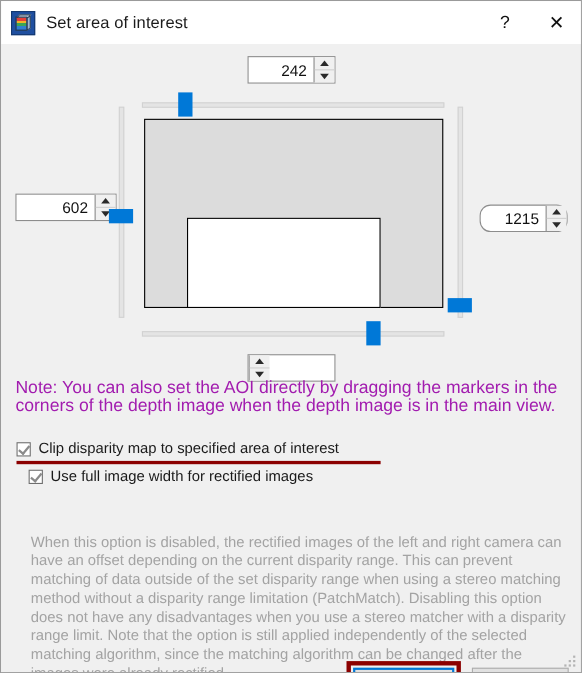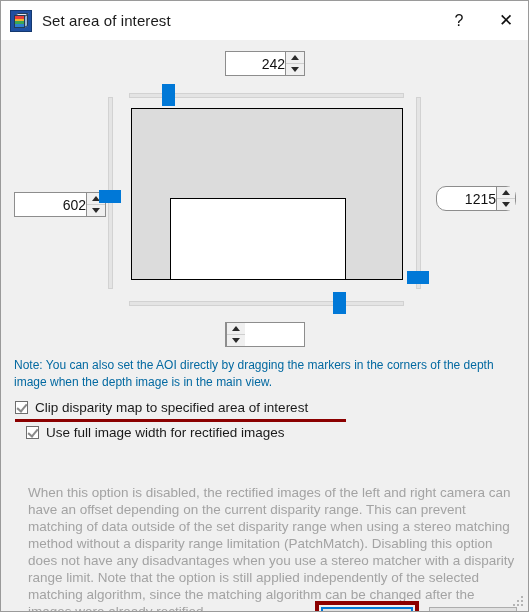--- a/index.html
+++ b/index.html
@@ -121,20 +121,21 @@
     border: 1px solid #8d8d8d;
     background: #ffffff;
     display: flex;
     align-items: stretch;
   }
   .spin .val {
     flex: 1;
     display: flex;
     align-items: center;
     justify-content: flex-end;
+    padding-right: 6px;
     font-size: 14px;
     color: #111;
     font-family: "Liberation Sans", sans-serif;
   }
   .spin .arrows {
     width: 18px;
     border-left: 1px solid #8d8d8d;
     background: #f0f0f0;
     display: flex;
     flex-direction: column;
@@ -156,21 +157,21 @@
   .spin .arrows .down::after {
     content: "";
     width: 0; height: 0;
     border-left: 4px solid transparent;
     border-right: 4px solid transparent;
     border-top: 5px solid #2a2a2a;
   }
   .spin .arrows .up { border-bottom: 1px solid #cfcfcf; }
 
   #spin-top    { left: 224px; top: 11px;  width: 80px; }
-  #spin-left   { left: 13px;  top: 152px; width: 92px; }
+  #spin-left   { left: 13px;  top: 136px; width: 92px; }
   #spin-right  { left: 435px; top: 146px; width: 80px; border-radius: 10px; }
   #spin-bottom { left: 224px; top: 282px; width: 80px; }
 
   
   .slider-h {
     position: absolute;
     height: 22px;
   }
   .slider-h .groove {
     position: absolute;
@@ -230,32 +231,32 @@
     width: 176px;
     height: 82px;
     background: #ffffff;
     border: 1px solid #000000;
     box-sizing: border-box;
   }
 
   
   .note {
     position: absolute;
-    left: 13px; top: 317px;
+    left: 13px; top: 304px;
     width: 500px;
-    font-size: 12px;
-    color: #0369a1;
+    font-size: 16px;
+    color: #a21caf;
     line-height: 17px;
   }
 
   
   .cbrow {
     position: absolute;
     display: flex;
-    align-items: center;
+    align-items: flex-end;
     left: 14px;
   }
   #cbrow-clip { top: 360px; }
   #cbrow-full { top: 385px; padding-left: 11px; }
   .cbox {
     width: 13px;
     height: 13px;
     box-sizing: border-box;
     border: 1px solid #6e6e6e;
     background: #ffffff;

